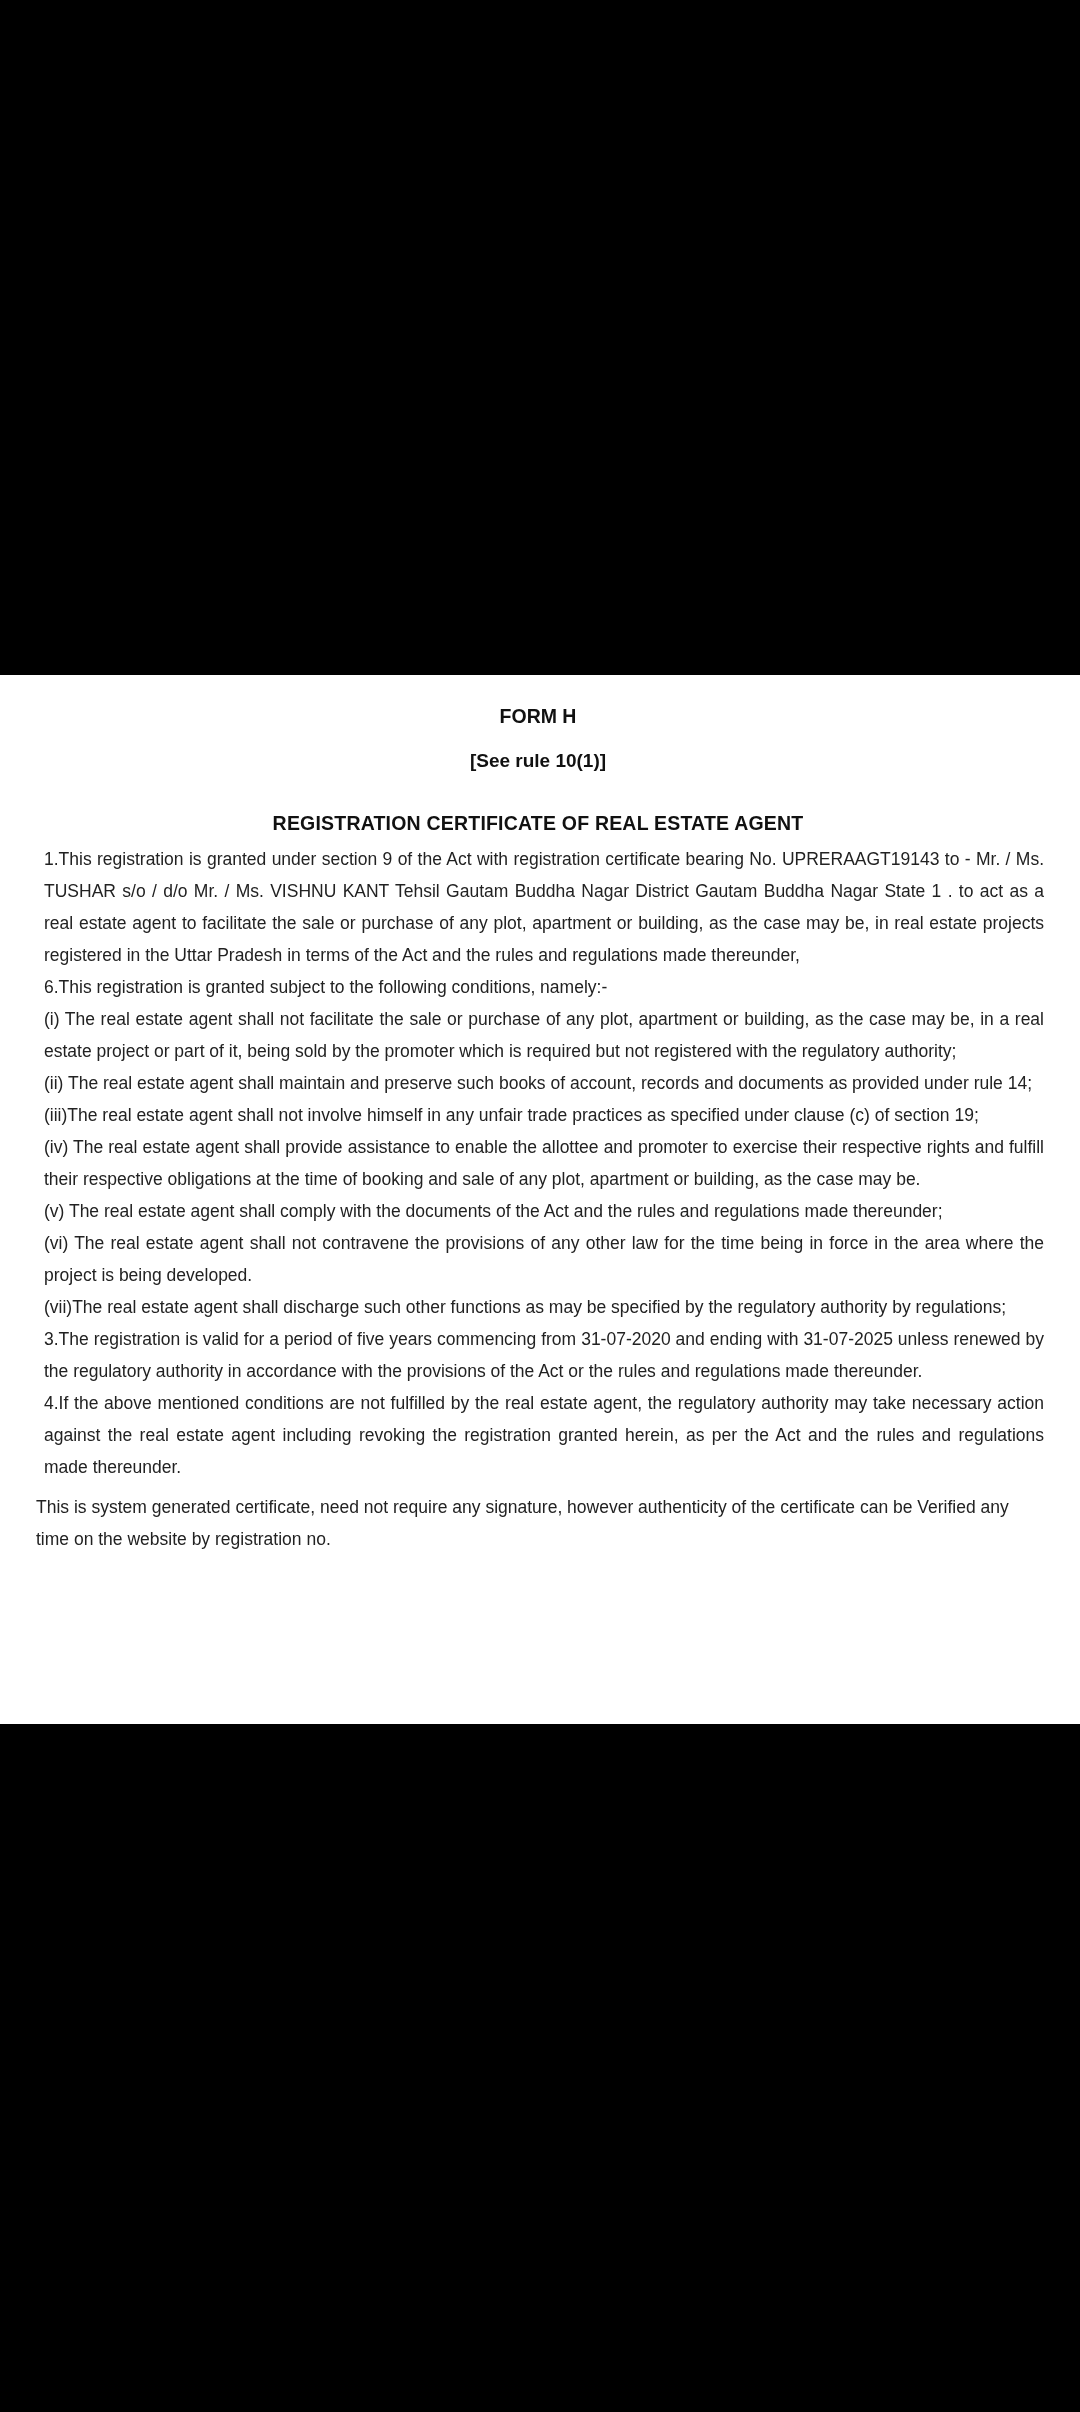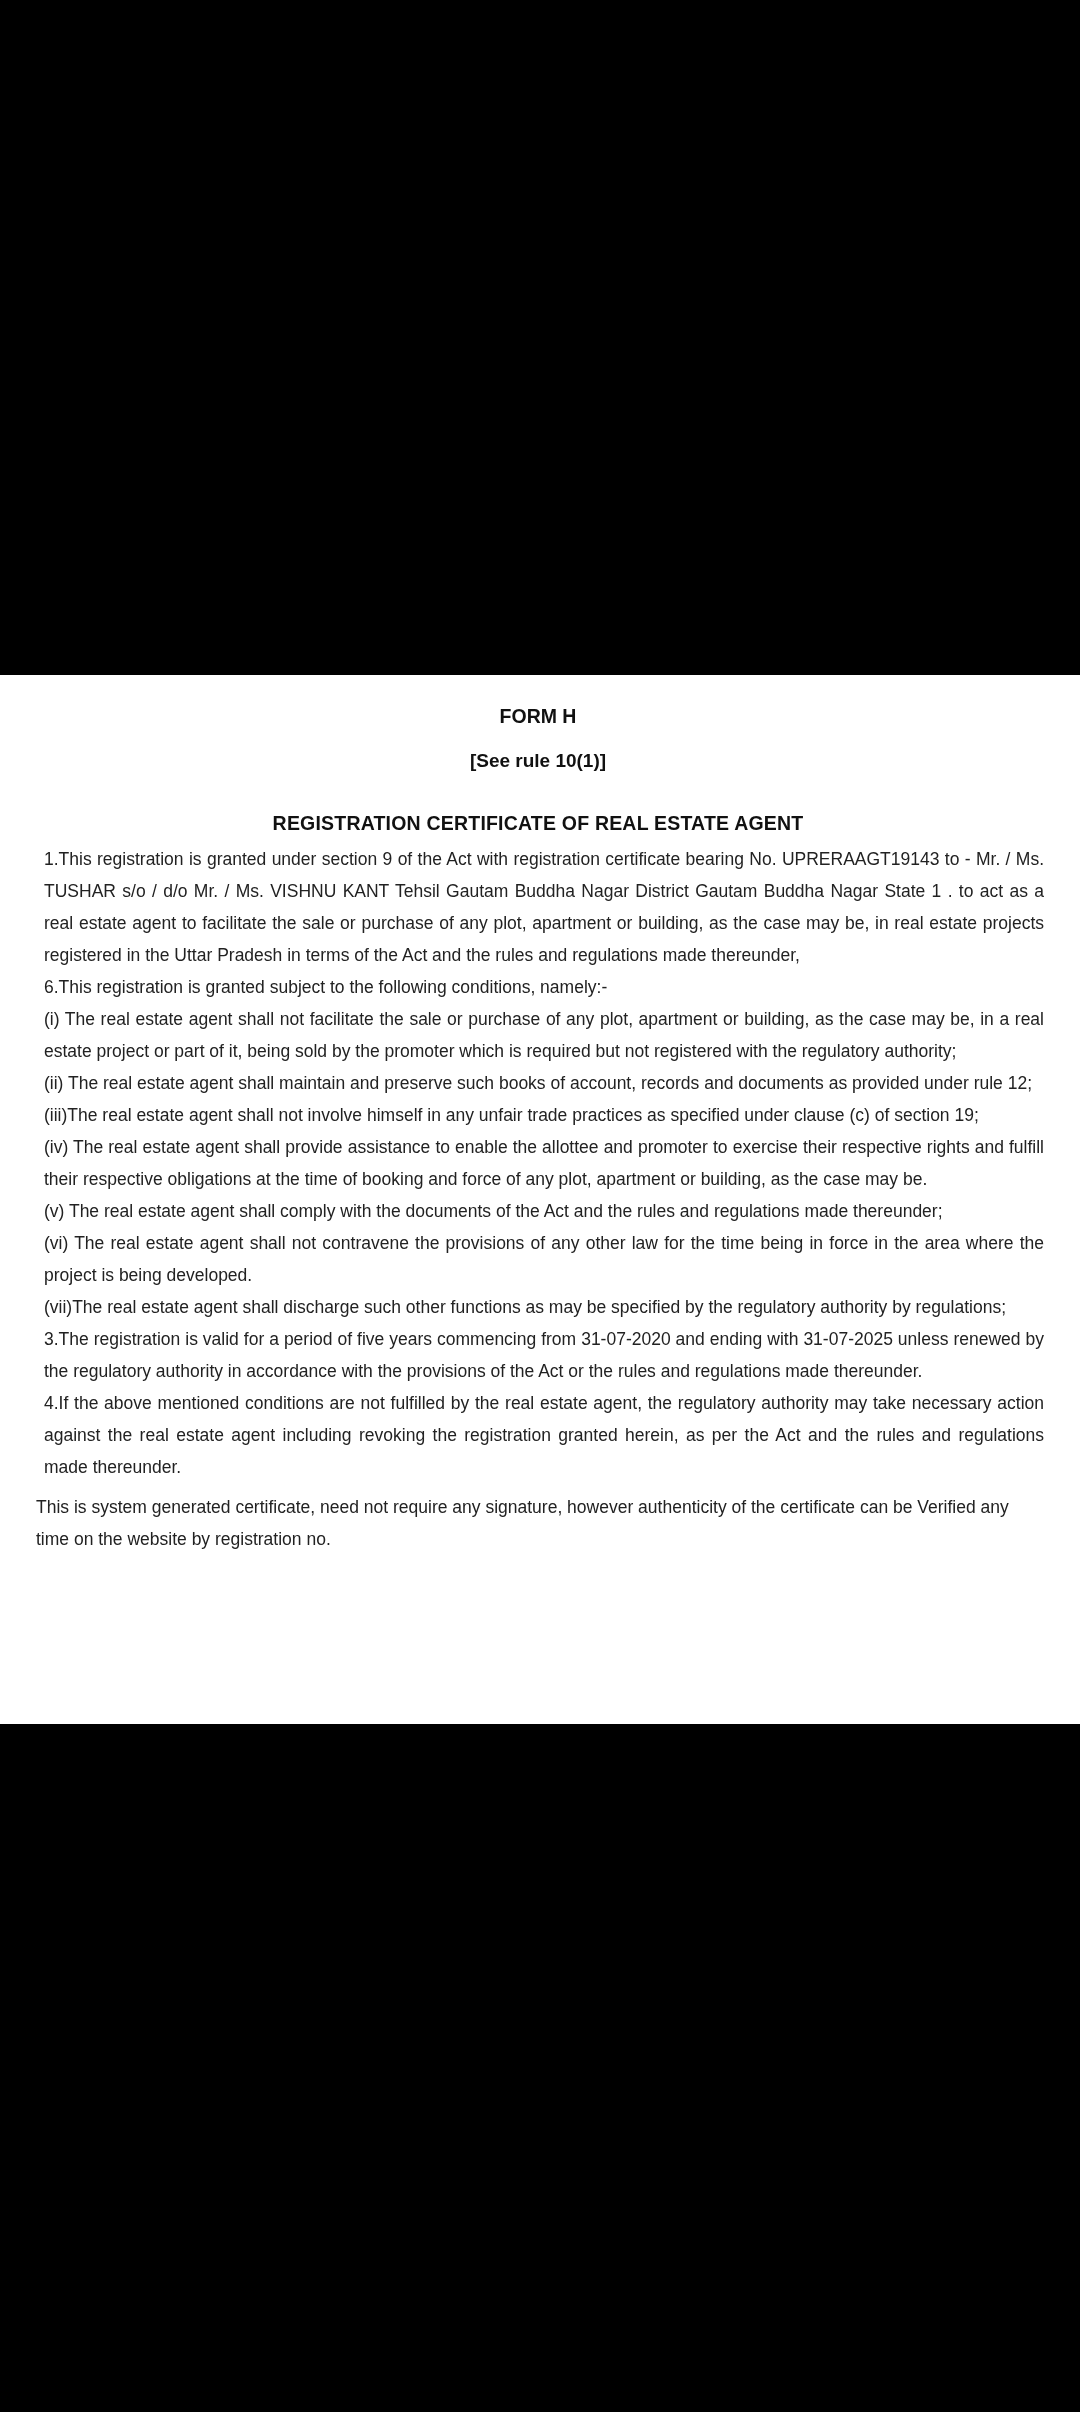--- a/index.html
+++ b/index.html
@@ -85,23 +85,23 @@
     <p class="form-title">FORM H</p>
 
     <p class="rule-ref">[See rule 10(1)]</p>
 
     <p class="cert-title">REGISTRATION CERTIFICATE OF REAL ESTATE AGENT</p>
 
     <div class="paragraphs">
         <p class="para">1.This registration is granted under section 9 of the Act with registration certificate bearing No. UPRERAAGT19143 to - Mr. / Ms. TUSHAR s/o / d/o Mr. / Ms. VISHNU KANT Tehsil Gautam Buddha Nagar District Gautam Buddha Nagar State 1 . to act as a real estate agent to facilitate the sale or purchase of any plot, apartment or building, as the case may be, in real estate projects registered in the Uttar Pradesh in terms of the Act and the rules and regulations made thereunder,</p>
         <p class="para">6.This registration is granted subject to the following conditions, namely:-</p>
         <p class="para">(i) The real estate agent shall not facilitate the sale or purchase of any plot, apartment or building, as the case may be, in a real estate project or part of it, being sold by the promoter which is required but not registered with the regulatory authority;</p>
-        <p class="para">(ii) The real estate agent shall maintain and preserve such books of account, records and documents as provided under rule 12;</p>
+        <p class="para">(ii) The real estate agent shall maintain and preserve such books of account, records and documents as provided under rule 14;</p>
         <p class="para">(iii)The real estate agent shall not involve himself in any unfair trade practices as specified under clause (c) of section 19;</p>
-        <p class="para">(iv) The real estate agent shall provide assistance to enable the allottee and promoter to exercise their respective rights and fulfill their respective obligations at the time of booking and force of any plot, apartment or building, as the case may be.</p>
+        <p class="para">(iv) The real estate agent shall provide assistance to enable the allottee and promoter to exercise their respective rights and fulfill their respective obligations at the time of booking and sale of any plot, apartment or building, as the case may be.</p>
         <p class="para">(v) The real estate agent shall comply with the documents of the Act and the rules and regulations made thereunder;</p>
         <p class="para">(vi) The real estate agent shall not contravene the provisions of any other law for the time being in force in the area where the project is being developed.</p>
         <p class="para">(vii)The real estate agent shall discharge such other functions as may be specified by the regulatory authority by regulations;</p>
         <p class="para">3.The registration is valid for a period of five years commencing from 31-07-2020 and ending with 31-07-2025 unless renewed by the regulatory authority in accordance with the provisions of the Act or the rules and regulations made thereunder.</p>
         <p class="para">4.If the above mentioned conditions are not fulfilled by the real estate agent, the regulatory authority may take necessary action against the real estate agent including revoking the registration granted herein, as per the Act and the rules and regulations made thereunder.</p>
       </div>
 
     <p class="footer-note">This is system generated certificate, need not require any signature, however authenticity of the certificate can be Verified any time on the website by registration no.</p>
   </div>
 

